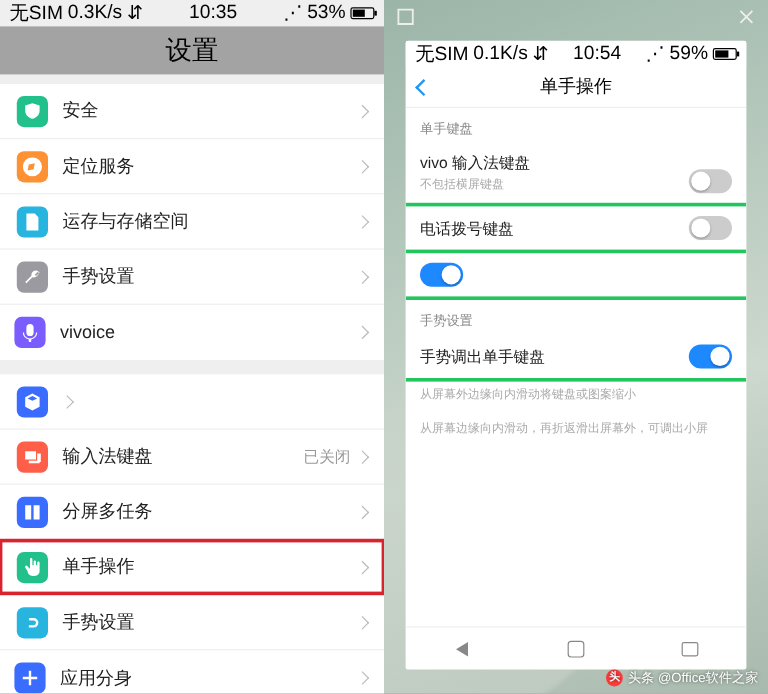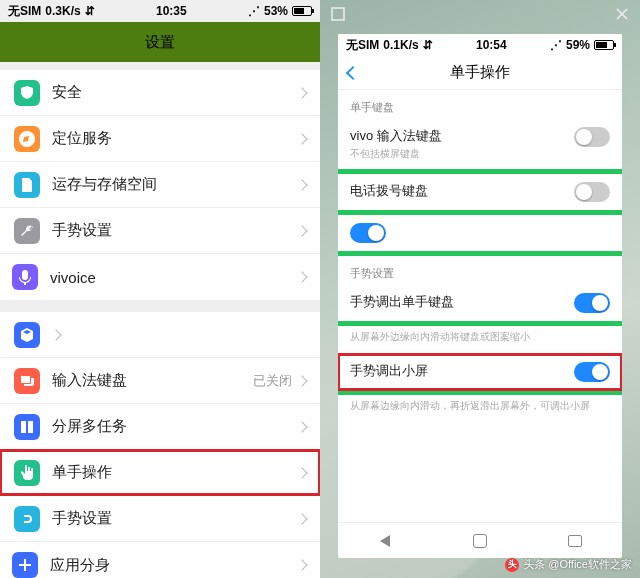--- a/index.html
+++ b/index.html
@@ -5,46 +5,46 @@
   * { margin:0; padding:0; box-sizing:border-box; font-family:-apple-system,"Helvetica Neue",Arial,sans-serif; }
   body { width:640px; height:578px; display:flex; background:#888; }
   .phone { position:relative; overflow:hidden; }
   .left { width:320px; height:578px; background:#efefef; }
   .right { width:320px; height:578px; background:linear-gradient(160deg,#9bb5a8 0%,#b4c7bb 30%,#cdd8ce 60%,#a8b9ad 100%); position:relative; }
   .right::before{content:"";position:absolute;inset:0;background:
     radial-gradient(circle at 70% 55%, rgba(255,255,255,.5) 0 18%, transparent 19%),
     radial-gradient(circle at 30% 20%, rgba(120,150,130,.4) 0 12%, transparent 13%),
     radial-gradient(circle at 20% 80%, rgba(200,210,200,.6) 0 25%, transparent 26%);}
   
-  .status { height:22px; display:flex; align-items:center; justify-content:space-between; padding:0 8px; font-size:12px; color:#000;font-weight:bold; }
+  .status { height:22px; display:flex; align-items:center; justify-content:space-between; padding:0 8px; font-size:16px; color:#000; }
   .status .l,.status .r{display:flex;align-items:center;gap:4px;}
   .batt{display:inline-block;width:20px;height:10px;border:1px solid currentColor;border-radius:2px;position:relative;}
   .batt::after{content:"";position:absolute;right:-3px;top:2px;width:2px;height:4px;background:currentColor;}
   .batt .fill{position:absolute;left:1px;top:1px;bottom:1px;background:currentColor;}
   
-  .titlebar{height:40px;display:flex;align-items:center;justify-content:center;font-size:15px;font-weight:500;background:#4d7c0f;}
+  .titlebar{height:40px;display:flex;align-items:center;justify-content:center;font-size:22px;font-weight:500;background:#a3a3a3;}
   .group{margin-top:8px;background:#fff;}
   .group + .group{margin-top:12px;}
   .row{display:flex;align-items:center;height:46px;padding:0 14px;border-bottom:1px solid #eee;position:relative;}
   .row:last-child{border-bottom:none;padding-left:12px;}
   .icon{width:26px;height:26px;border-radius:6px;display:flex;align-items:center;justify-content:center;margin-right:12px;flex-shrink:0;}
   .icon svg{width:16px;height:16px;fill:#fff;}
   .row .lbl{flex:1;font-size:15px;color:#222;}
   .row .val{font-size:13px;color:#999;margin-right:6px;}
   .chev{width:8px;height:8px;border-top:1.5px solid #bbb;border-right:1.5px solid #bbb;transform:rotate(45deg);}
   .hl{position:absolute;inset:-1px;border:3px solid #d9232e;pointer-events:none;}
   
   .topbar{position:absolute;top:0;left:0;right:0;height:28px;display:flex;align-items:center;justify-content:space-between;padding:0 10px;color:#eee;}
   .topbar .tb-ico{width:16px;height:16px;}
   .panel{position:absolute;top:34px;left:18px;right:18px;bottom:20px;background:#fff;border-radius:2px;display:flex;flex-direction:column;overflow:hidden;}
   .panel .status{background:#fff;}
   .p-title{height:34px;display:flex;align-items:center;justify-content:center;position:relative;font-size:15px;font-weight:500;border-bottom:1px solid #eee;}
   .p-back{position:absolute;left:10px;width:10px;height:10px;border-left:2px solid #2196f3;border-bottom:2px solid #2196f3;transform:rotate(45deg);}
   .sect{padding:10px 12px 4px;font-size:11px;color:#888;}
-  .prow{padding:8px 12px;border-bottom:5px solid #22c55e;display:flex;align-items:flex-start;position:relative;}
+  .prow{padding:8px 12px;border-bottom:3px solid #22c55e;display:flex;align-items:flex-end;position:relative;}
   .prow .plbl{flex:1;font-size:13px;color:#222;}
   .prow .sub{font-size:10px;color:#aaa;display:block;margin-top:2px;}
   .toggle{width:36px;height:20px;border-radius:10px;position:relative;flex-shrink:0;}
   .toggle .knob{position:absolute;width:16px;height:16px;border-radius:50%;background:#fff;top:2px;box-shadow:0 1px 2px rgba(0,0,0,.3);}
   .toggle.off{background:#ccc;} .toggle.off .knob{left:2px;}
   .toggle.on{background:#1e88ff;} .toggle.on .knob{right:2px;}
   .hint{padding:4px 12px 10px;font-size:10px;color:#aaa;}
   .navbar{margin-top:auto;height:36px;border-top:1px solid #eee;display:flex;align-items:center;justify-content:space-around;}
   .nav-btn{width:18px;height:18px;display:flex;align-items:center;justify-content:center;}
   .back-tri{width:0;height:0;border-top:6px solid transparent;border-bottom:6px solid transparent;border-right:10px solid #888;}
@@ -238,29 +238,20 @@
         <div class="sect">手势设置</div>
         <div class="prow">
           <div style="flex: 1 1 0%;">
             <div class="plbl">手势调出单手键盘</div>
           </div>
           <div class="toggle on">
             <div class="knob"></div>
           </div>
         </div>
         <div class="hint">从屏幕外边缘向内滑动将键盘或图案缩小</div>
-        <div class="prow">
-          <div style="flex: 1 1 0%;">
-            <div class="plbl">手势调出小屏</div>
-          </div>
-          <div class="toggle on">
-            <div class="knob"></div>
-          </div>
-          <div class="hl"></div>
-        </div>
         <div class="hint">从屏幕边缘向内滑动，再折返滑出屏幕外，可调出小屏</div>
       </div>
     <div class="navbar">
       <div class="nav-btn">
           <div class="back-tri"></div>
         </div>
       <div class="nav-btn">
           <div class="home"></div>
         </div>
       <div class="nav-btn">

